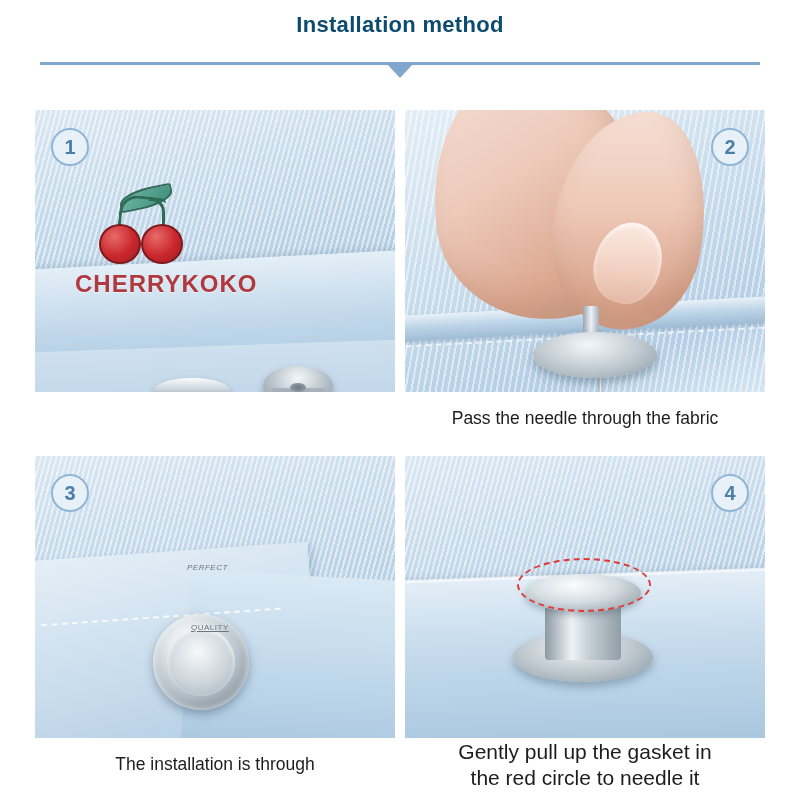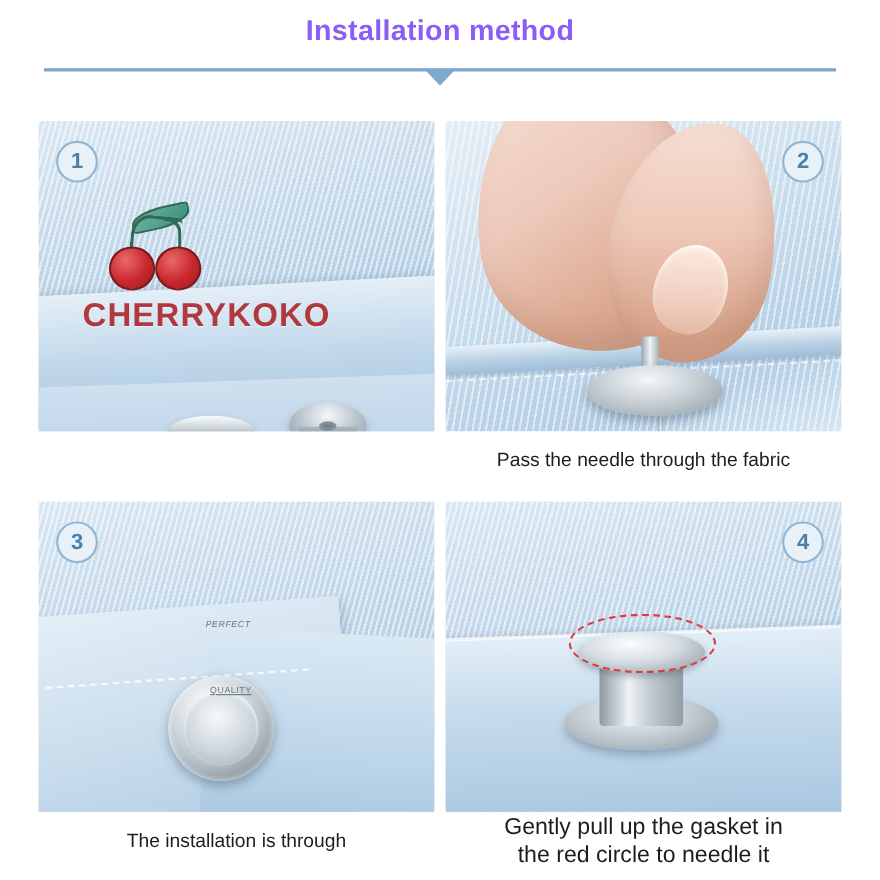--- a/index.html
+++ b/index.html
@@ -18,23 +18,23 @@
   
   .header {
     position: relative;
     height: 78px;
     display: flex;
     align-items: flex-start;
     justify-content: center;
     padding-top: 12px;
   }
   .header-title {
-    font-size: 26px;
+    font-size: 22px;
     font-weight: bold;
-    color: #8b5cf6;
+    color: #0c4a6e;
     letter-spacing: 0.3px;
   }
   .header-rule {
     position: absolute;
     left: 40px; right: 40px;
     top: 62px;
     height: 3px;
     background: #7fa8cc;
   }
   .header-arrow {
@@ -175,21 +175,21 @@
   .cherry .leaf {
     position: absolute;
     left: 26px; top: 0px;
     width: 54px; height: 20px;
     background: linear-gradient(135deg, #6fb3a3 0%, #3c8f7b 100%);
     border: 2px solid #2f6b55;
     border-radius: 60% 10% 60% 10%;
     transform: rotate(-12deg);
   }
   .brand-name {
-    font-size: 30px;
+    font-size: 24px;
     font-weight: bold;
     color: #b0393f;
     letter-spacing: 1px;
     margin-top: 4px;
     text-shadow: 0 1px 0 rgba(255,255,255,0.6);
   }
 
   
   .btn-cap {
     position: absolute;

